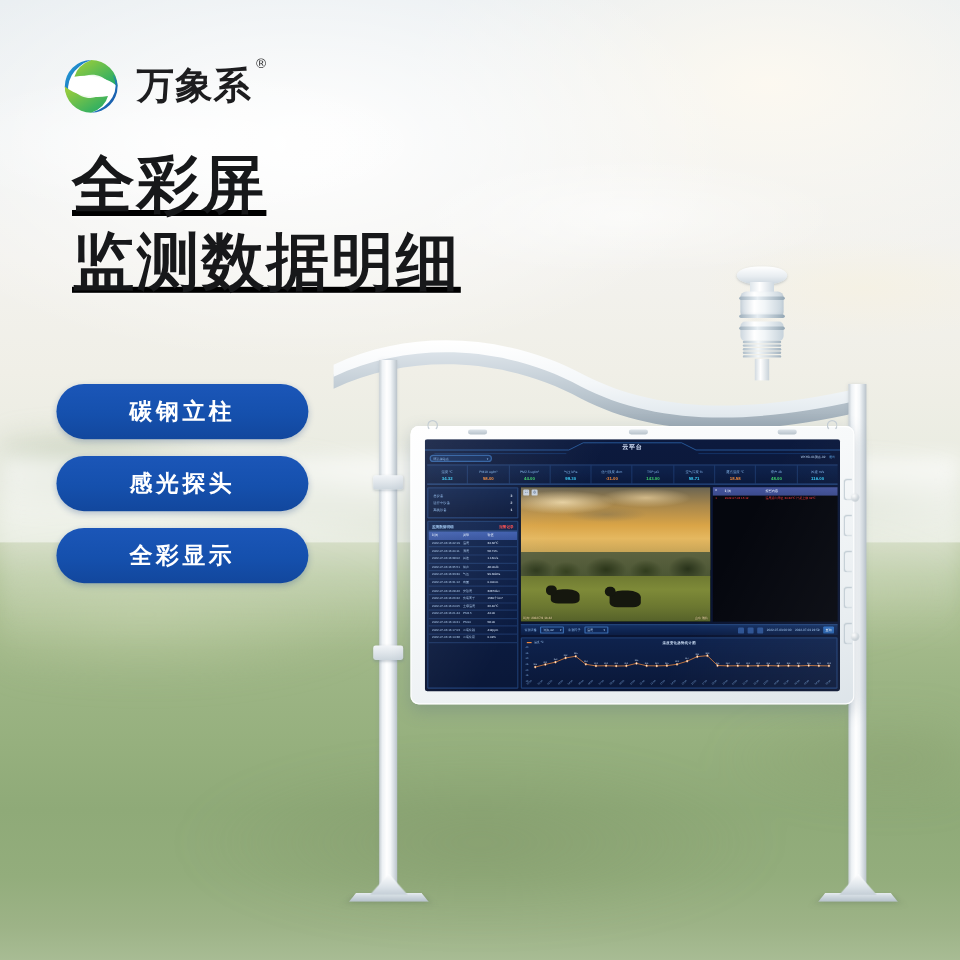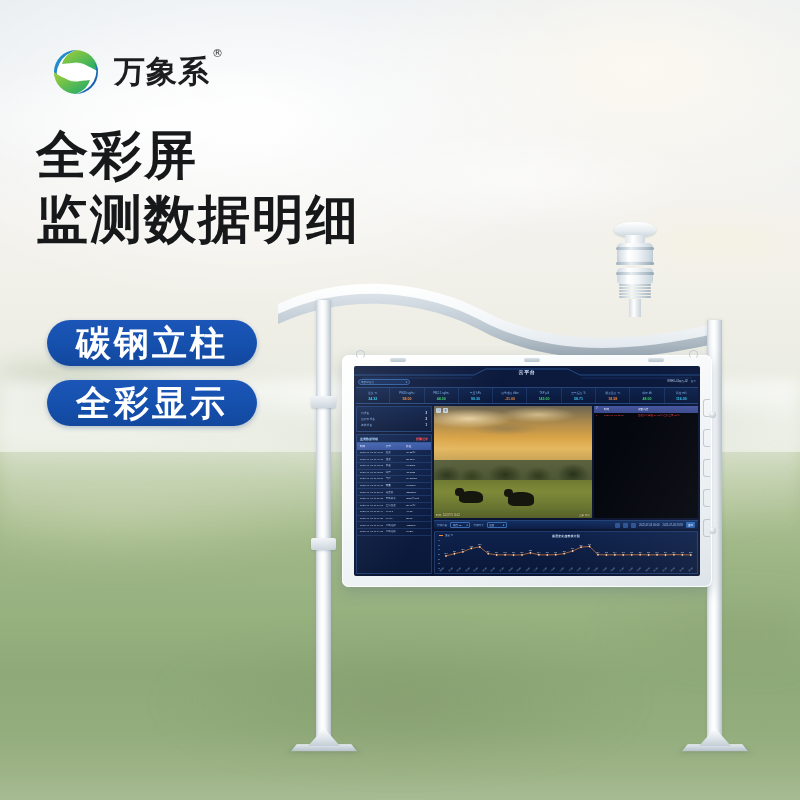--- a/index.html
+++ b/index.html
@@ -67,41 +67,41 @@
     font-family:"DejaVu Sans","Liberation Sans",sans-serif;
     font-size:31px; font-weight:700; color:#1d1d1f; letter-spacing:1px;
     position:relative; white-space:nowrap;
   }
   .brand-tm {
     position:absolute; top:-4px; right:-14px;
     font-size:11px; font-weight:400; color:#3a3a3c;
   }
 
   
-  .headline { position:absolute; left:36px; top:124px; }
+  .headline { position:absolute; left:60px; top:124px;text-decoration:underline; }
   .headline .line {
     font-family:"DejaVu Sans","Liberation Sans",sans-serif;
     font-weight:700; color:#17181a; letter-spacing:2px;
     text-shadow:0 1px 2px rgba(255,255,255,.55);
     white-space:nowrap;
   }
   .headline .l1 { font-size:52px; line-height:62px; }
   .headline .l2 { font-size:52px; line-height:66px; }
 
   
   .pills { position:absolute; left:47px; top:320px; display:flex; flex-direction:column; gap:14px; }
   .pill {
     width:210px; height:46px; border-radius:23px;
     background:linear-gradient(180deg,#1b56b8 0%, #1550ad 55%, #12479d 100%);
     box-shadow:0 2px 5px rgba(20,60,130,.28);
     display:flex; align-items:center; justify-content:center;
   }
   .pill span {
     font-family:"DejaVu Sans","Liberation Sans",sans-serif;
-    font-size:35px; font-weight:700; color:#fff; letter-spacing:3px;
+    font-size:19px; font-weight:700; color:#fff; letter-spacing:3px;
   }
 
   
   #station { position:absolute; left:0; top:0; width:800px; height:800px; }
 
   
   .canopy { position:absolute; left:276px; top:282px; width:440px; height:80px; }
 
   
   .sensor { position:absolute; left:609px; top:222px; width:52px; height:86px; }
@@ -823,15 +823,18 @@
 <div class="headline">
   <div class="line l1">全彩屏</div>
   <div class="line l2">监测数据明细</div>
 </div>
 
 <div class="pills" id="pill-list">
     <div class="pill">
       <span>碳钢立柱</span>
     </div>
     <div class="pill">
+      <span>感光探头</span>
+    </div>
+    <div class="pill">
       <span>全彩显示</span>
     </div>
   </div>
 
 </body></html>

